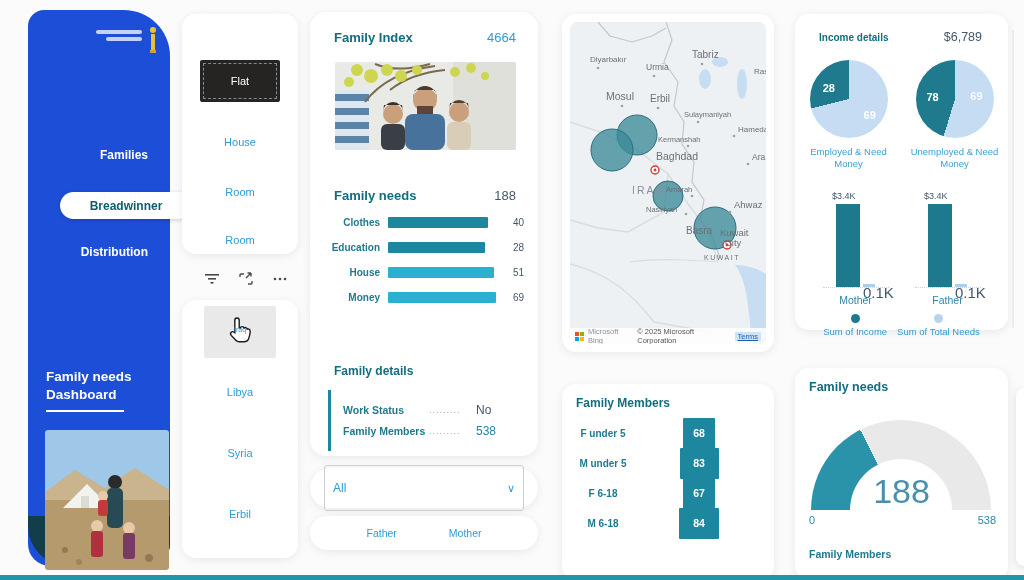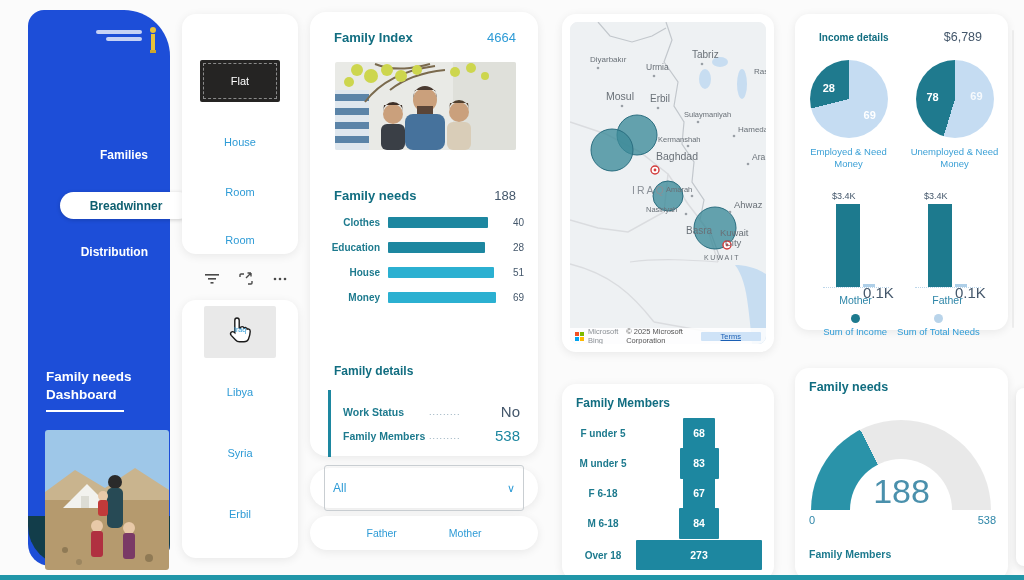--- a/index.html
+++ b/index.html
@@ -50,39 +50,39 @@
   .fn-track{flex:1;height:11px;position:relative;}
   .fn-bar{height:11px;border-radius:1px;}
   .fn-bar.dark{background:#1d87a0;}
   .fn-bar.light{background:#2bb0d1;}
   .fn-val{width:22px;text-align:right;color:#44576b;font-size:10px;flex:none;}
   .fd-title{position:absolute;top:352px;left:24px;color:#116d80;font-weight:bold;font-size:12px;}
   .fd-box{position:absolute;top:378px;left:18px;right:18px;border-left:3px solid #1d87a0;padding:6px 0 6px 12px;}
   .fd-row{display:flex;align-items:center;margin:7px 0;}
   .fd-label{color:#1d7a8e;font-weight:bold;font-size:10.5px;width:86px;flex:none;}
   .fd-dots{color:#8fa8b8;font-size:9px;letter-spacing:1px;flex:1;}
-  .fd-val{width:44px;text-align:right;font-size:15px;}
+  .fd-val{width:44px;text-align:left;font-size:12px;}
   .fd-val.no{color:#44576b;}
   .fd-val.num{color:#1d87a0;}
 
   .dropdown-card{left:310px;top:468px;width:228px;height:40px;border-radius:20px;display:flex;align-items:center;}
   .dd-box{margin:0 14px;flex:1;height:26px;border:1px solid #c9ced2;border-radius:3px;display:flex;align-items:center;
           padding:9px 8px;color:#2e9bd6;font-size:12px;cursor:pointer;}
   .dd-chevron{margin-left:auto;color:#2e9bd6;font-size:11px;}
   .parents-card{left:310px;top:516px;width:228px;height:34px;border-radius:17px;display:flex;align-items:center;justify-content:center;gap:52px;}
   .parent-btn{color:#2e9bd6;font-size:10.5px;cursor:pointer;}
 
   
   .map-card{left:562px;top:14px;width:212px;height:338px;padding:0;}
   .map-frame{position:absolute;inset:8px;border-radius:8px;overflow:hidden;background:#eef1f3;}
   .map-attrib{position:absolute;left:0;right:0;bottom:0;height:16px;background:rgba(255,255,255,0.85);
               display:flex;align-items:center;gap:4px;padding:0 5px;font-size:7.5px;color:#555;}
   .bing-logo{display:grid;grid-template-columns:4px 4px;grid-template-rows:4px 4px;gap:1px;}
   .bing-logo i{display:block;}
-  .terms-chip{margin-left:auto;background:#cfe3f7;color:#1a5fb4;text-decoration:underline;padding:0 20px;border-radius:1px;cursor:pointer;}
+  .terms-chip{margin-left:auto;background:#cfe3f7;color:#1a5fb4;text-decoration:underline;padding:0 3px;border-radius:1px;cursor:pointer;}
 
   
   .members-card{left:562px;top:384px;width:212px;height:196px;}
   .mc-title{color:#116d80;font-weight:bold;font-size:12px;padding:12px 0 0 14px;}
   .funnel{position:absolute;top:36px;left:10px;right:10px;}
   .fu-row{display:flex;align-items:center;height:26px;margin-bottom:4px;}
   .fu-label{width:62px;text-align:center;color:#1d7a8e;font-weight:bold;font-size:10px;flex:none;}
   .fu-area{flex:1;display:flex;justify-content:center;}
   .fu-bar{background:#1d87a0;height:31px;display:flex;align-items:center;justify-content:center;
           color:#fff;font-weight:bold;font-size:10.5px;border-radius:1px;}
@@ -423,28 +423,20 @@
           </div>
       </div>
       <div class="fu-row">
         <span class="fu-label">M 6-18</span>
         <div class="fu-area">
             <div class="fu-bar" style="width: 31%; text-align: center;">
               <span>84</span>
             </div>
           </div>
       </div>
-      <div class="fu-row big">
-        <span class="fu-label">Over 18</span>
-        <div class="fu-area">
-            <div class="fu-bar" style="width: 97%;">
-              <span>273</span>
-            </div>
-          </div>
-      </div>
     </div>
   </div>
 
   <div class="card income-card">
     <div class="ic-head">
       <span class="ic-title">Income details</span>
       <span class="ic-value">$6,789</span>
     </div>
     <div class="pies">
       <div class="pie-wrap">

